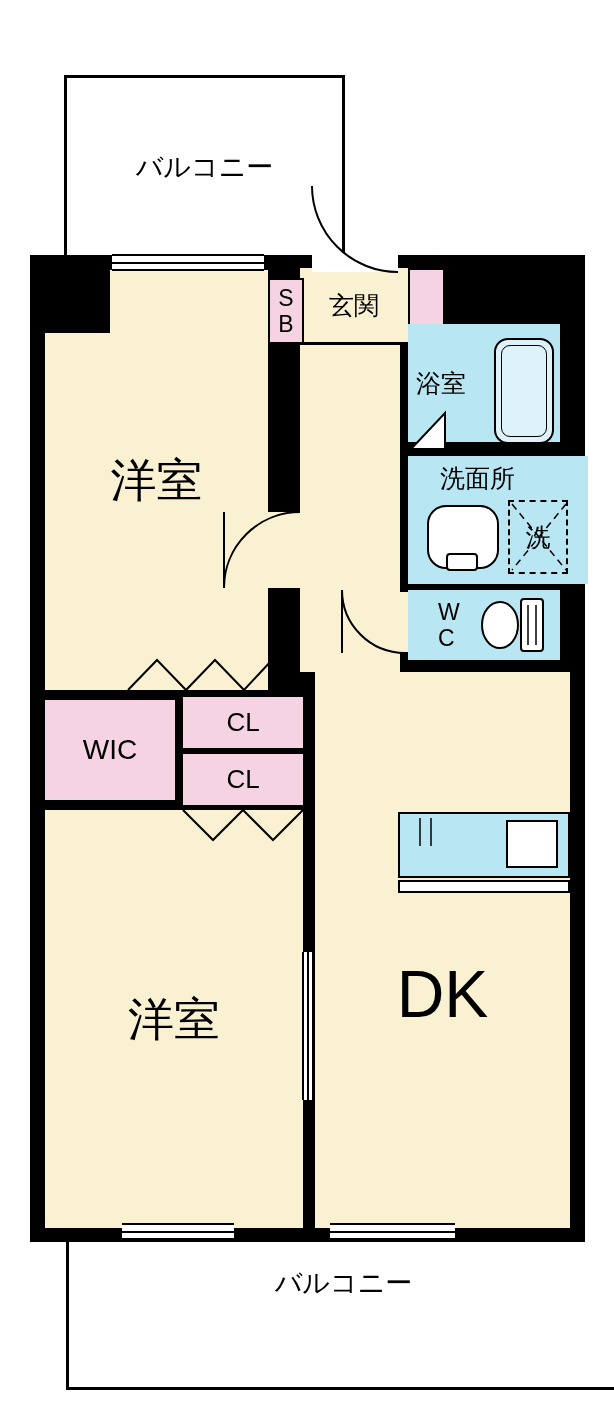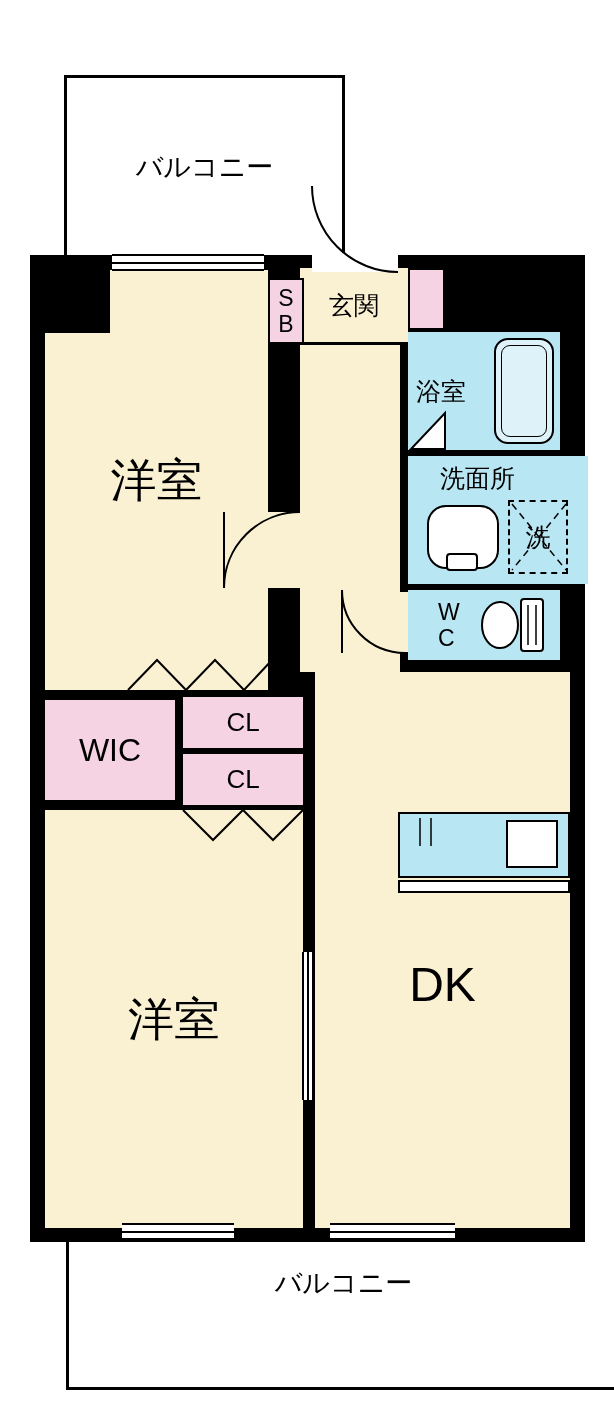--- a/index.html
+++ b/index.html
@@ -9,25 +9,25 @@
   }
   .abs { position:absolute; box-sizing:border-box; }
   .center { display:flex; align-items:center; justify-content:center; }
   .col { flex-direction:column; }
   .wall  { background:var(--color-wall,#000); }
   .room  { background:var(--color-room-floor,#faf0d2); }
   .pinkr { background:var(--color-closet,#f6d3e2); }
   .wet   { background:var(--color-wet-area,#b9e6f3); }
   .lbl { line-height:1.15; white-space:nowrap; }
   .f-room { font-size:46px; }
-  .f-dk { font-size:48px; }
+  .f-dk { font-size:66px; }
   .f-balc { font-size:27px; }
   .f-med { font-size:25px; }
   .f-cl { font-size:26px; }
-  .f-wic { font-size:32px; }
+  .f-wic { font-size:28px; }
   .f-sb { font-size:23px; }
   .balcony { background:#fff; border:3px solid #000;margin-left:36px; }
   .window-h { background:#fff; border-top:2px solid #000; border-bottom:2px solid #000; }
   .window-h::after { content:""; position:absolute; left:0; right:0; top:50%; height:2px; margin-top:-1px; background:#000; }
   .window-v { background:#fff; border-left:2px solid #000; border-right:2px solid #000; }
   .window-v::after { content:""; position:absolute; top:0; bottom:0; left:50%; width:2px; margin-left:-1px; background:#000; }
   svg.overlay { position:absolute; left:0; top:0; pointer-events:none; }
 </style>
 </head>
 <body>
@@ -50,21 +50,21 @@
     <span class="lbl f-med">玄関</span>
   </div>
 
   <div class="abs pinkr" style="left:408px; top:268px; width:37px; height:62px; border:2px solid #000;"></div>
 
   <div class="abs pinkr center col" style="left:268px; top:278px; width:36px; height:66px; border:2px solid #000;">
     <span class="lbl f-sb">S</span>
     <span class="lbl f-sb">B</span>
   </div>
 
-  <div class="abs wet" style="left:408px; top:332px; width:152px; height:118px; display:flex; align-items:center; padding-left:8px;">
+  <div class="abs wet" style="left:408px; top:324px; width:152px; height:118px; display:flex; align-items:center; padding-left:8px;">
     <span class="lbl f-med">浴室</span>
   </div>
   <div class="abs" style="left:494px; top:338px; width:60px; height:106px; background:var(--color-tub,#ddf2f9); border:2.5px solid #000; border-radius:14px;">
     <div class="abs" style="left:5px; top:5px; right:5px; bottom:5px; border:1.5px solid #000; border-radius:9px;"></div>
   </div>
 
   <div class="abs wet" style="left:408px; top:456px; width:180px; height:128px; padding:8px 0 0 32px;">
     <span class="lbl f-med">洗面所</span>
   </div>
 

